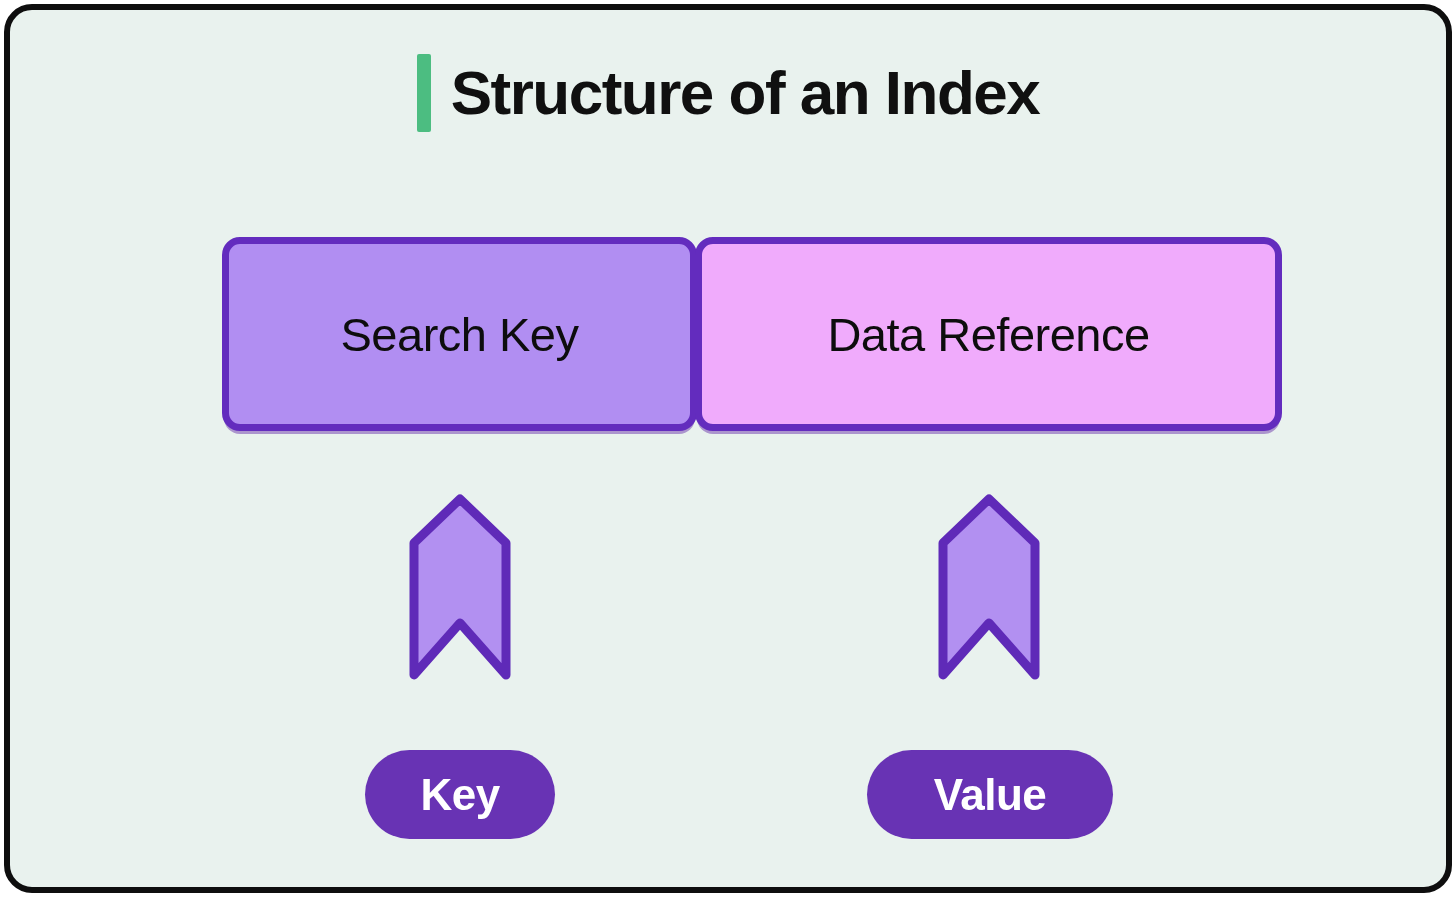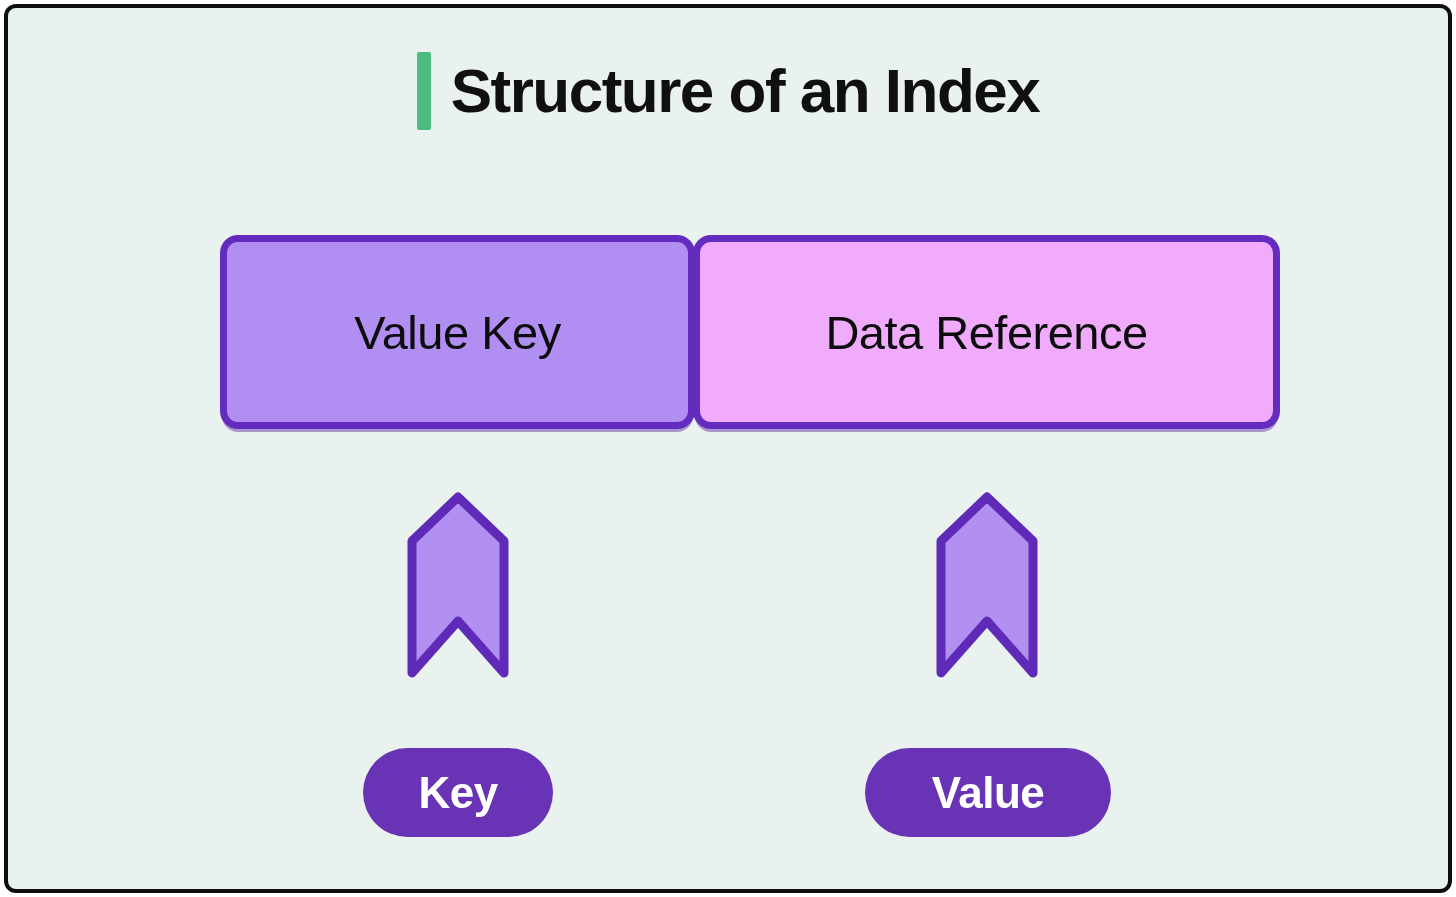--- a/index.html
+++ b/index.html
@@ -5,22 +5,22 @@
   * { margin: 0; padding: 0; box-sizing: border-box; }
   html, body {
     width: 1456px; height: 897px;
     font-family: "Liberation Sans", sans-serif;
     overflow: hidden;
   }
   .card {
     position: absolute;
     left: 4px; top: 4px;
     width: 1448px; height: 889px;
-    border: 4px solid #a16207;
-    border-radius: 12px;
+    border: 6px solid #a16207;
+    border-radius: 28px;
     background: #e9f2ee;
   }
   .title-row {
     position: absolute;
     top: 44px; left: 0; width: 100%;
     display: flex;
     justify-content: center;
     align-items: center;
     gap: 20px;
   }
@@ -84,21 +84,21 @@
 <body style="background: rgb(255, 255, 255);">
 
 <div class="card" style="background: rgb(233, 242, 238); border-color: rgb(14, 14, 14);">
 
   <div class="title-row">
     <span class="accent-bar" style="background: rgb(76, 189, 129);"></span>
     <h1 class="page-title" style="color: rgb(16, 16, 16);">Structure of an Index</h1>
   </div>
 
   <div class="index-box box-search-key" style="background: rgb(177, 142, 242); border-color: rgb(99, 44, 190); color: rgb(13, 13, 13);">
-    <span>Value Key</span>
+    <span>Search Key</span>
   </div>
 
   <div class="index-box box-data-ref" style="background: #f0abfc; border-color: rgb(99, 44, 190); color: rgb(13, 13, 13);">
     <span>Data Reference</span>
   </div>
 
   <svg class="arrow arrow-key" viewBox="0 0 108 192">
     <path d="M54 8 L100 52 L100 184 L54 132 L8 184 L8 52 Z" stroke-width="9" stroke-linejoin="round" style="fill: rgb(178, 144, 241); stroke: rgb(95, 42, 184);"></path>
   </svg>
 

